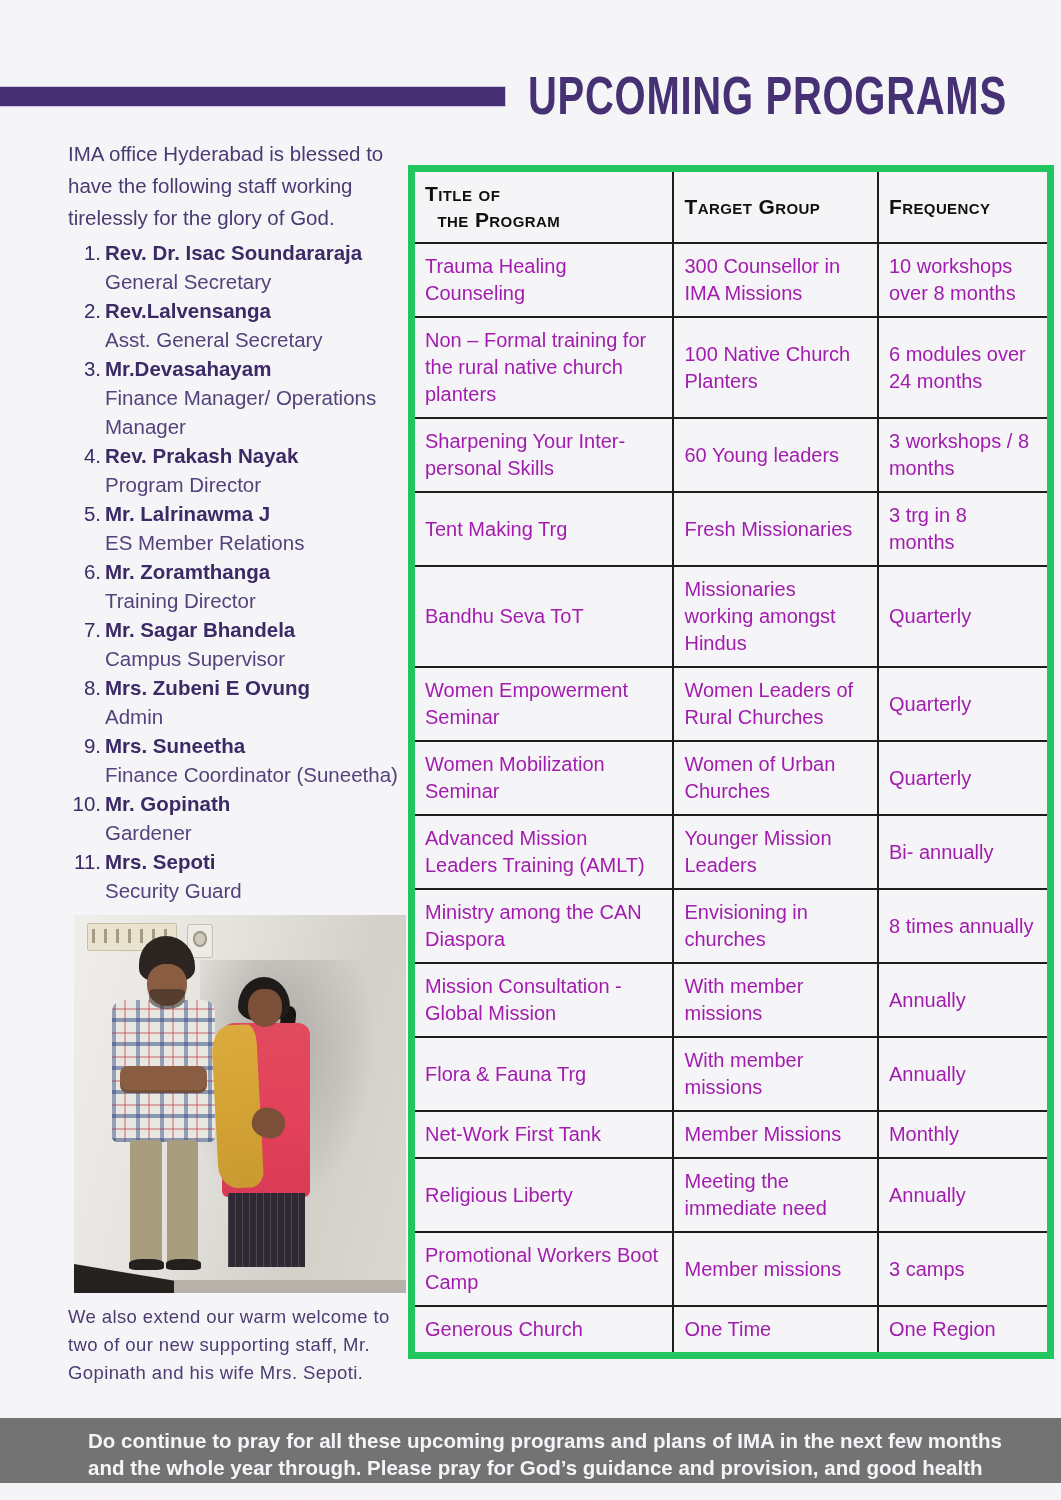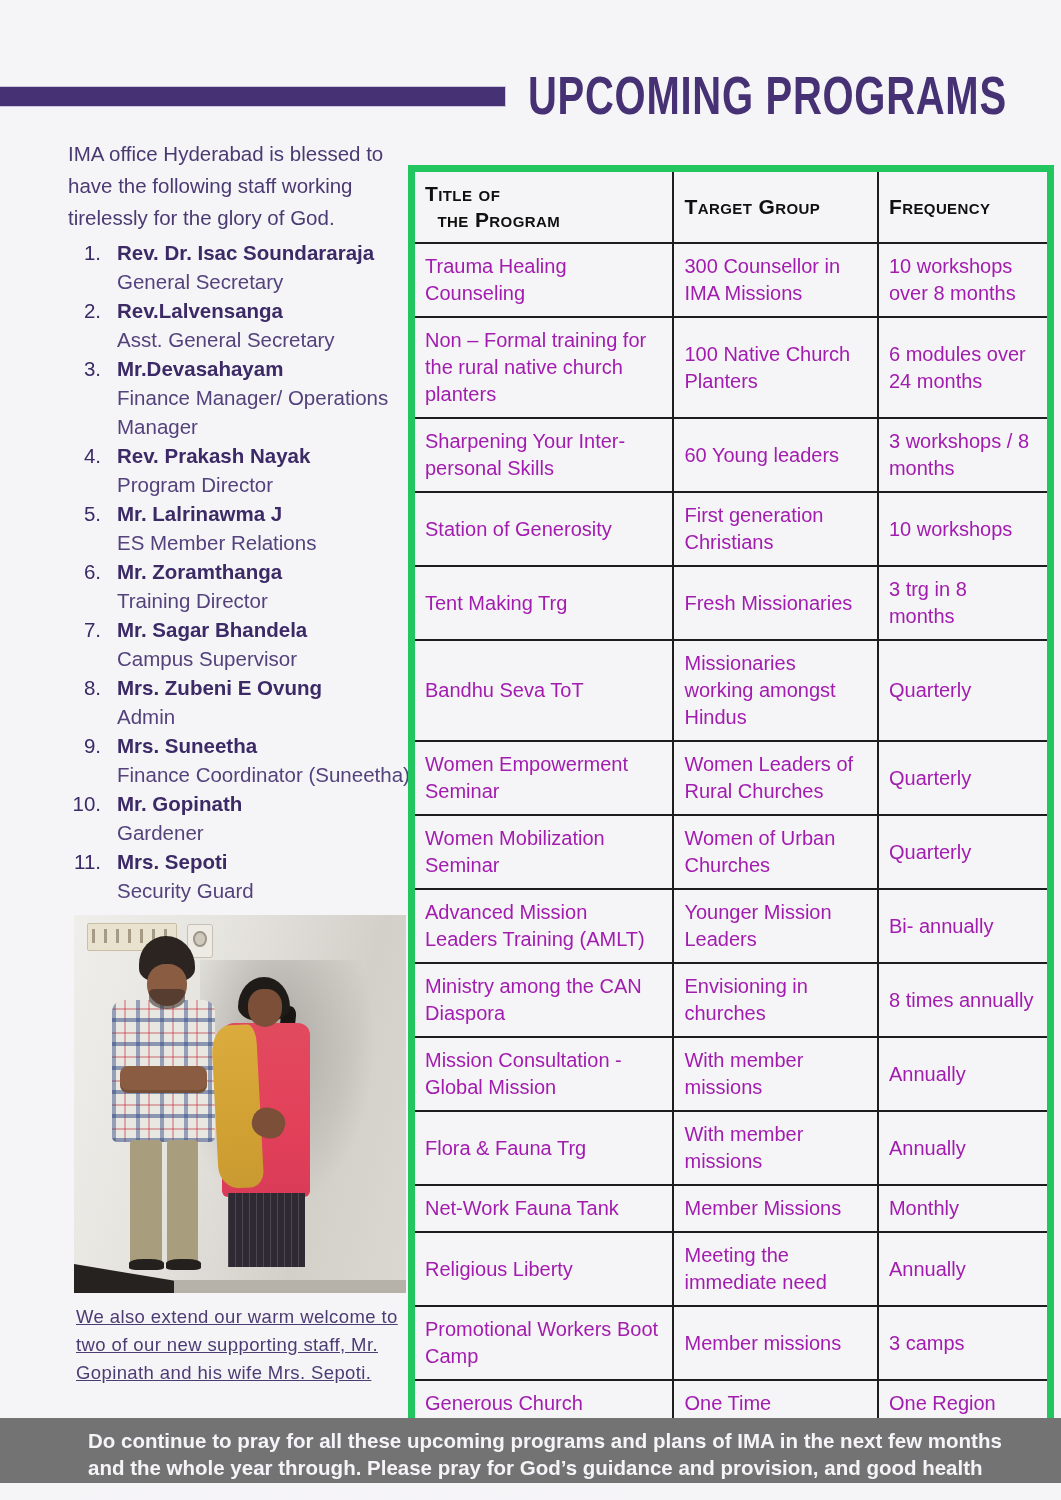--- a/index.html
+++ b/index.html
@@ -26,21 +26,21 @@
   
   .left-col { position:absolute; left:68px; top:138px; width:352px; }
   .intro {
     font-size:20.5px; line-height:32px; color:#4a3a72; margin-bottom:4px;
   }
   .staff-list { margin-left:0; }
   .staff-item { display:flex; font-size:20.5px; line-height:29px; }
   .staff-item .num {
     width:33px; text-align:right; color:#3b2a66; flex:0 0 33px;
   }
-  .staff-item .nm-rl { margin-left:16px; }
+  .staff-item .nm-rl { margin-left:4px; }
   .staff-item .nm { font-weight:700; color:#3b2a66; }
   .staff-item .rl { font-weight:400; color:#53427c;text-align:center; }
   
   .photo {
     position:relative; margin:10px 0 0 6px; width:332px; height:378px;
     overflow:hidden;
     background:linear-gradient(105deg,#efeeea 0%,#e6e4df 35%,#d3d0ca 72%,#dbd8d2 100%);
   }
   .photo .shadow {
     position:absolute; left:38%; top:12%; width:55%; height:70%;
@@ -98,22 +98,22 @@
   .wom-hands { position:absolute; left:53.5%; top:51%; width:10%; height:8%;
     background:#7c5038; border-radius:45%; transform:rotate(18deg); }
   .wom-skirt { position:absolute; left:46.5%; top:73.5%; width:23%; height:19.5%;
     background:#2e2933;
     background-image:repeating-linear-gradient(90deg, rgba(255,255,255,.14) 0 1px, transparent 1px 7px); }
   .floor-l { position:absolute; left:0; bottom:0; width:34%; height:9%;
     background:#262220; clip-path:polygon(0 15%, 100% 70%, 100% 100%, 0 100%); }
   .floor-r { position:absolute; right:0; bottom:0; width:70%; height:3.5%; background:#b7b2a9; }
   
   .caption {
-    margin:10px 0 0 8px; width:348px;
-    font-size:18.5px; line-height:28px; color:#4c3c74; letter-spacing:.4px;text-decoration:underline;
+    margin:10px 0 0 0; width:348px;
+    font-size:18.5px; line-height:28px; color:#4c3c74; letter-spacing:.4px;
   }
   
   .tbl-wrap { position:absolute; left:408px; top:165px; width:646px; }
   table.programs {
     width:100%; border-collapse:collapse; background:#f5f4f6;
     border:7px solid #22c55e;
   }
   table.programs th, table.programs td {
     border:2px solid #1d1d1d; vertical-align:middle; text-align:left;
     padding:9px 10px;
@@ -294,25 +294,20 @@
     <td>100 Native Church Planters</td>
     <td>6 modules over 24 months</td>
   </tr>
 
   <tr>
     <td>Sharpening Your Inter-personal Skills</td>
     <td>60 Young leaders</td>
     <td>3 workshops / 8 months</td>
   </tr>
 
-  <tr>
-    <td>Station of Generosity</td>
-    <td>First generation Christians</td>
-    <td>10 workshops</td>
-  </tr>
 
   <tr>
     <td>Tent Making Trg</td>
     <td>Fresh Missionaries</td>
     <td>3 trg in 8 months</td>
   </tr>
 
   <tr>
     <td>Bandhu Seva ToT</td>
     <td>Missionaries working amongst Hindus</td>
@@ -349,21 +344,21 @@
     <td>Annually</td>
   </tr>
 
   <tr>
     <td>Flora &amp; Fauna Trg</td>
     <td>With member missions</td>
     <td>Annually</td>
   </tr>
 
   <tr>
-    <td>Net-Work Fauna Tank</td>
+    <td>Net-Work First Tank</td>
     <td>Member Missions</td>
     <td>Monthly</td>
   </tr>
 
 
   <tr>
     <td>Religious Liberty</td>
     <td>Meeting the immediate need</td>
     <td>Annually</td>
   </tr>

